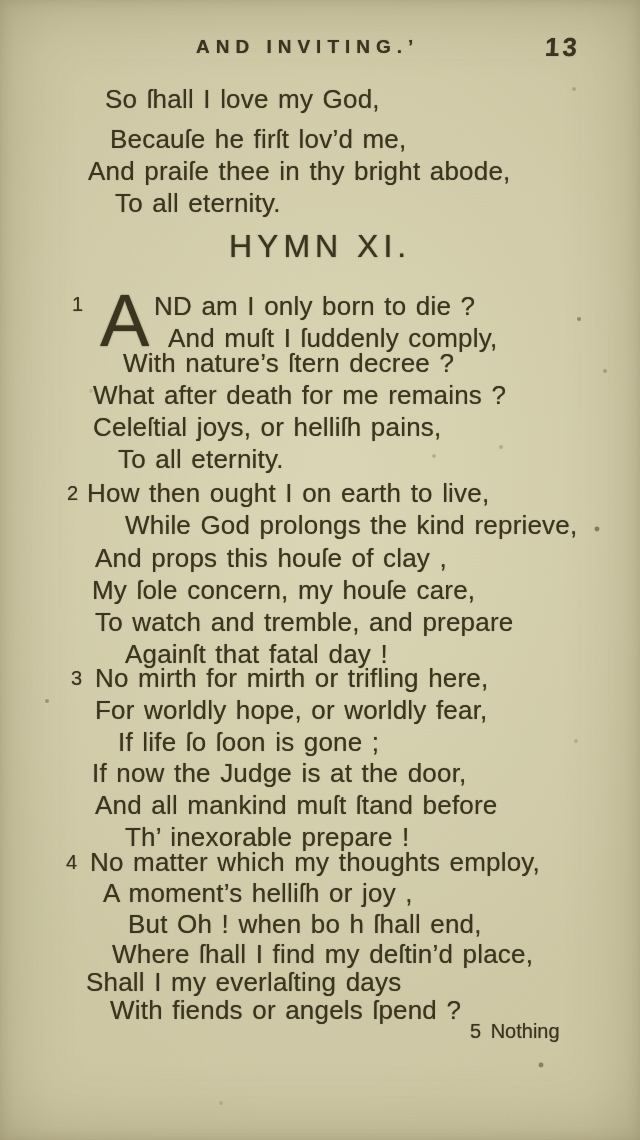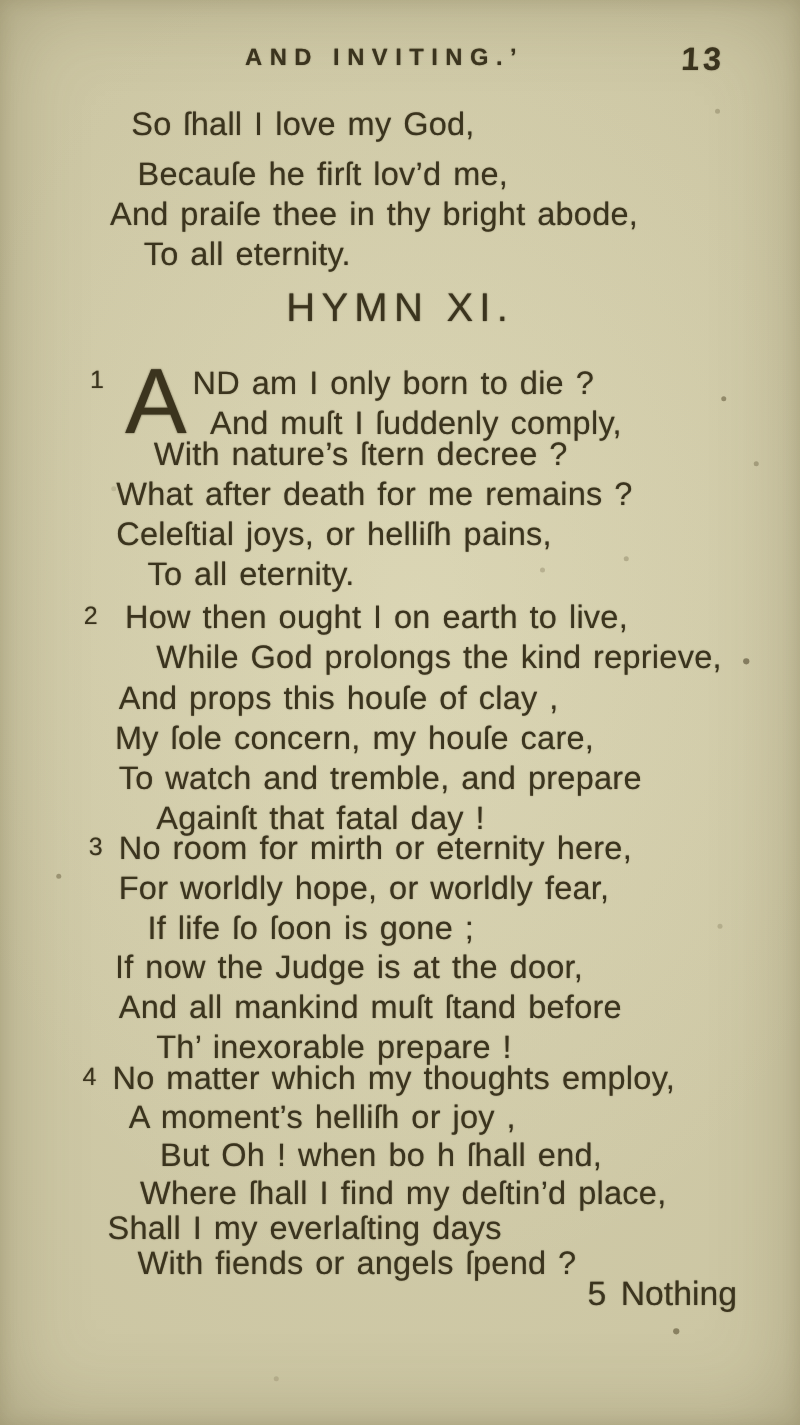--- a/index.html
+++ b/index.html
@@ -39,21 +39,21 @@
     position:absolute; font-size:20px;
     text-shadow:0 0 1px rgba(58,50,28,0.6);
   }
   .drop-cap {
     position:absolute; left:100px; top:286px;
     font-size:74px; line-height:0.95;
     text-shadow:0 0 1.5px rgba(50,43,22,0.8);
   }
   .catchword {
     position:absolute; left:470px; top:1020px;
-    font-size:27px; word-spacing:4px;
+    font-size:20px; word-spacing:4px;
     text-shadow:0 0 1px rgba(58,50,28,0.65);
   }
   .specks {
     position:absolute; left:0; top:0; width:2px; height:2px; border-radius:50%;
     box-shadow:
       578px 318px 0 1px rgba(70,60,30,.45),
       596px 528px 0 1.5px rgba(60,50,25,.5),
       46px 700px 0 1px rgba(80,70,40,.4),
       540px 1064px 0 1.5px rgba(70,60,30,.5),
       604px 370px 0 1px rgba(90,80,50,.35),
@@ -90,31 +90,31 @@
     <div class="ln" style="left:154px;top:293px">ND am I only born to die ?</div>
     <div class="ln" style="left:168px;top:325px">And muſt I ſuddenly comply,</div>
     <div class="ln" style="left:123px;top:350px">With nature’s ſtern decree ?</div>
     <div class="ln" style="left:93px;top:382px">What after death for me remains ?</div>
     <div class="ln" style="left:93px;top:414px">Celeſtial joys, or helliſh pains,</div>
     <div class="ln" style="left:118px;top:446px">To all eternity.</div>
   </div>
 
   <div>
     <div class="verse-number" style="left:67px;top:482px">2</div>
-    <div class="ln" style="left:100px;top:480px">How then ought I on earth to live,</div>
+    <div class="ln" style="left:87px;top:480px">How then ought I on earth to live,</div>
     <div class="ln" style="left:125px;top:512px">While God prolongs the kind reprieve,</div>
     <div class="ln" style="left:95px;top:545px">And props this houſe of clay ,</div>
     <div class="ln" style="left:92px;top:577px">My ſole concern, my houſe care,</div>
     <div class="ln" style="left:95px;top:609px">To watch and tremble, and prepare</div>
     <div class="ln" style="left:125px;top:641px">Againſt that fatal day !</div>
   </div>
 
   <div>
     <div class="verse-number" style="left:71px;top:667px">3</div>
-    <div class="ln" style="left:95px;top:665px">No room for mirth or eternity here,</div>
+    <div class="ln" style="left:95px;top:665px">No mirth for mirth or trifling here,</div>
     <div class="ln" style="left:95px;top:697px">For worldly hope, or worldly fear,</div>
     <div class="ln" style="left:118px;top:729px">If life ſo ſoon is gone ;</div>
     <div class="ln" style="left:92px;top:760px">If now the Judge is at the door,</div>
     <div class="ln" style="left:95px;top:792px">And all mankind muſt ſtand before</div>
     <div class="ln" style="left:125px;top:824px">Th’ inexorable prepare !</div>
   </div>
 
   <div>
     <div class="verse-number" style="left:66px;top:851px">4</div>
     <div class="ln" style="left:90px;top:849px">No matter which my thoughts employ,</div>

